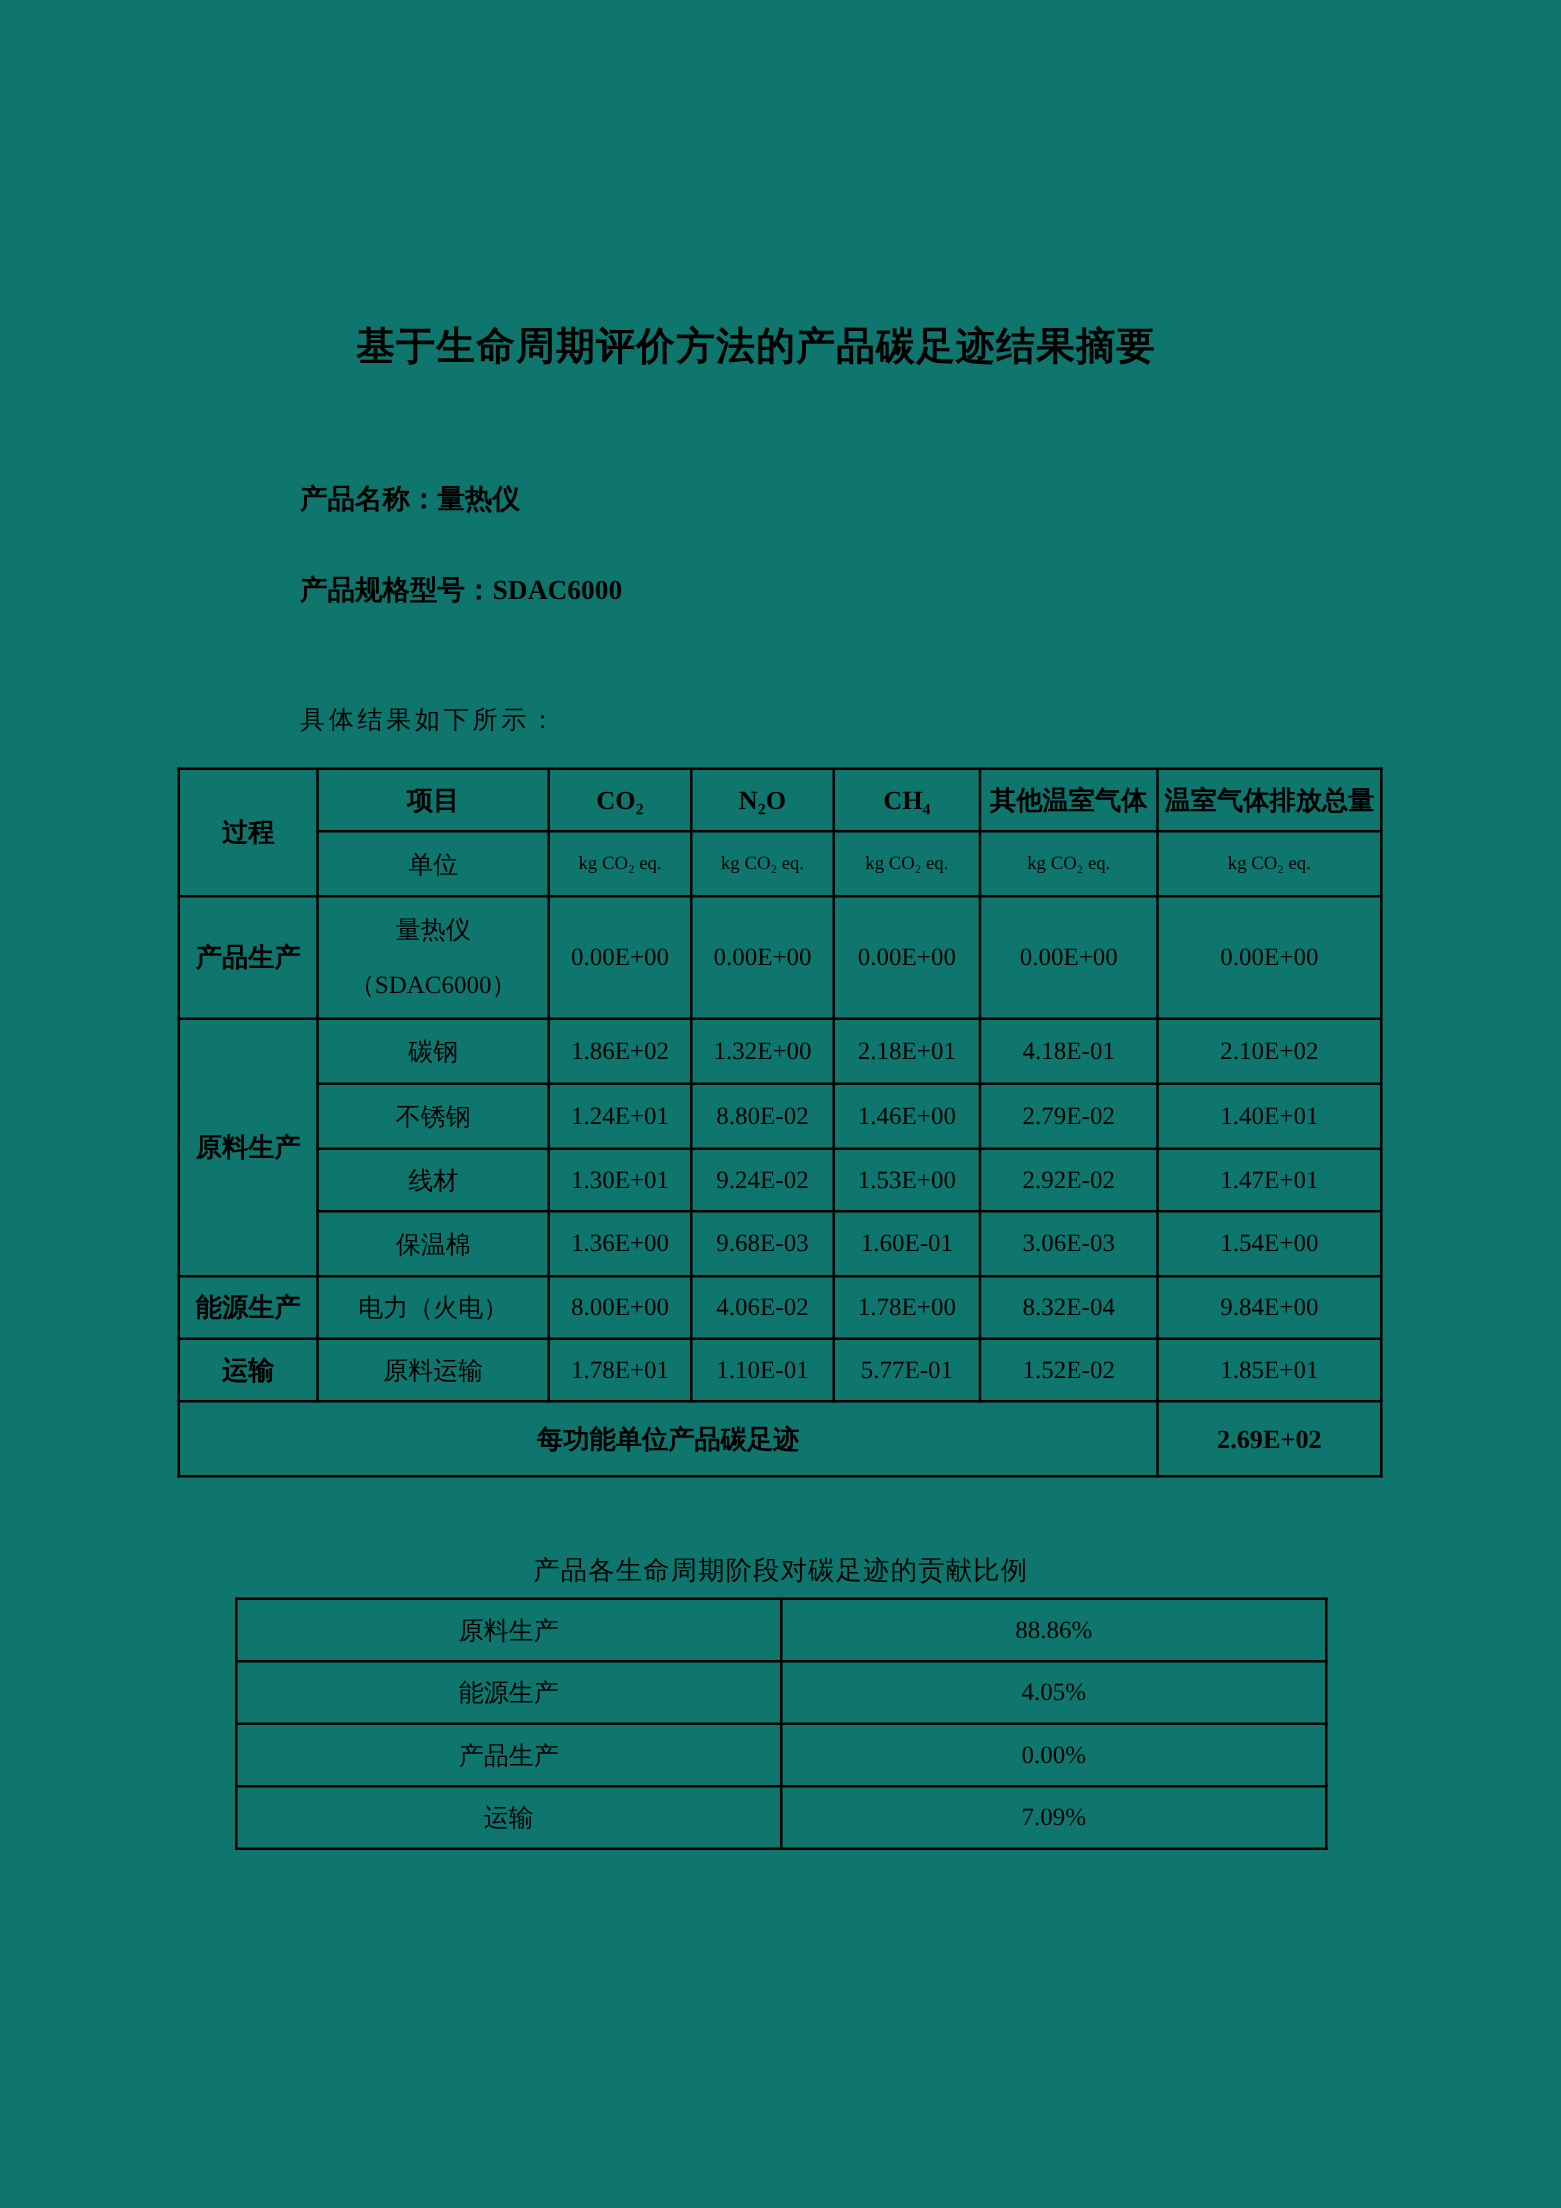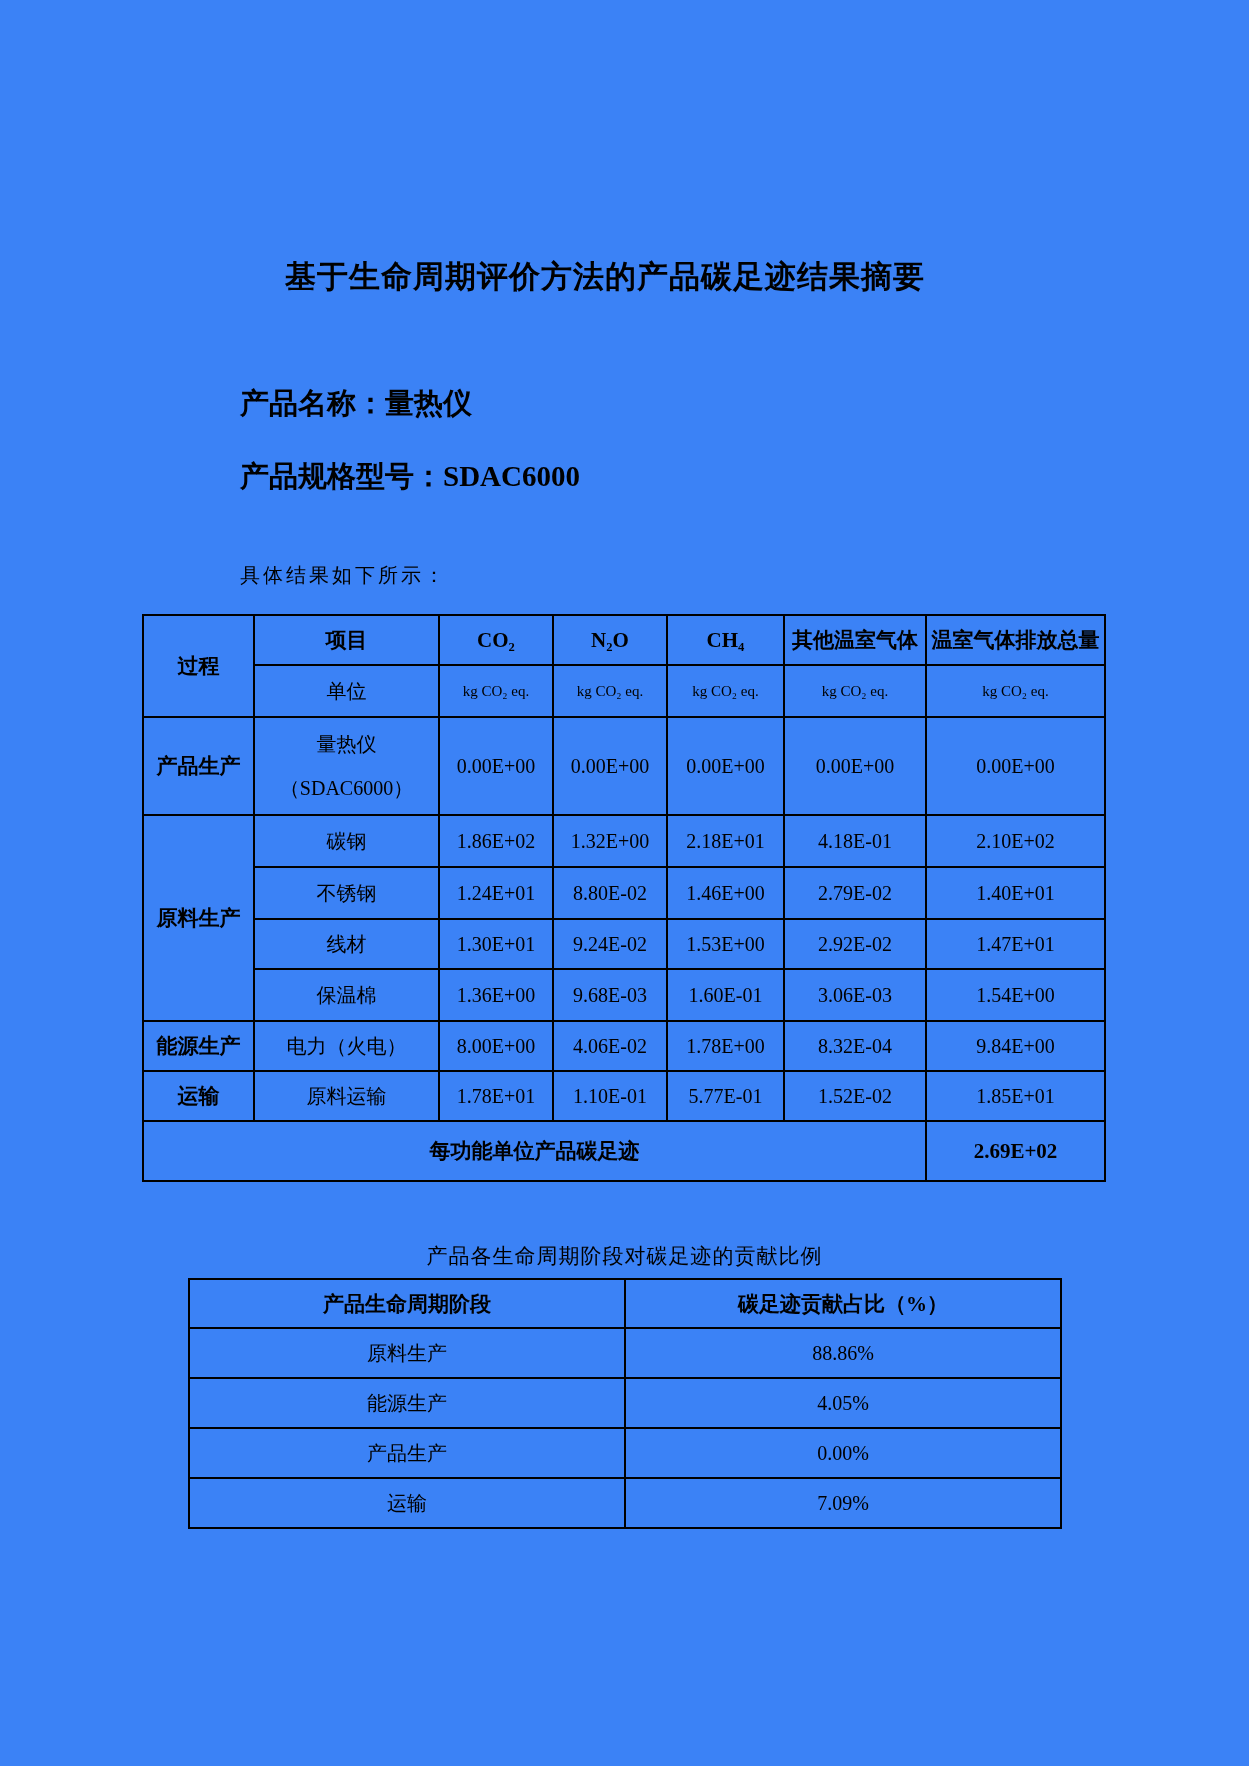--- a/index.html
+++ b/index.html
@@ -2,30 +2,30 @@
 <html><head>
 <meta charset="utf-8">
 <style>
   * { margin: 0; padding: 0; box-sizing: border-box; }
   html, body { background: #ffffff; }
   body {
     width: 1249px; height: 1766px;
     font-family: "Liberation Serif", "DejaVu Serif", serif;
     color: #000;
   }
-  .page { position: relative; width: 1249px; height: 1766px; background: #3b82f6; overflow: hidden; }
+  .page { position: relative; width: 1249px; height: 1766px; background: #0f766e; overflow: hidden; }
 
   .doc-title {
     position: absolute; top: 256px; left: 0; width: 1210px;
     text-align: center; font-size: 31px; font-weight: bold; letter-spacing: 1px;
   }
 
   .info-line {
     position: absolute; left: 240px;
-    font-size: 29px; font-weight: bold; white-space: nowrap;
+    font-size: 22px; font-weight: bold; white-space: nowrap;
   }
   .info-1 { top: 384px; }
   .info-2 { top: 437px; margin-top: 20px; }
   .info-3 { top: 490px; }
 
   .intro {
     position: absolute; top: 562px; left: 240px;
     font-size: 20px; letter-spacing: 3px; white-space: nowrap;
   }
 
@@ -174,24 +174,20 @@
   </table>
 
   <div class="t2-title">产品各生命周期阶段对碳足迹的贡献比例</div>
 
   <table class="t2">
     <colgroup>
       <col style="width:436px">
         <col style="width:436px">
     </colgroup>
     <tbody>
-      <tr class="hrow">
-        <td class="hdr">产品生命周期阶段</td>
-        <td class="hdr">碳足迹贡献占比（%）</td>
-      </tr>
       <tr class="drow">
         <td>原料生产</td>
         <td>88.86%</td>
       </tr>
       <tr class="drow">
         <td>能源生产</td>
         <td>4.05%</td>
       </tr>
       <tr class="drow">
         <td>产品生产</td>

